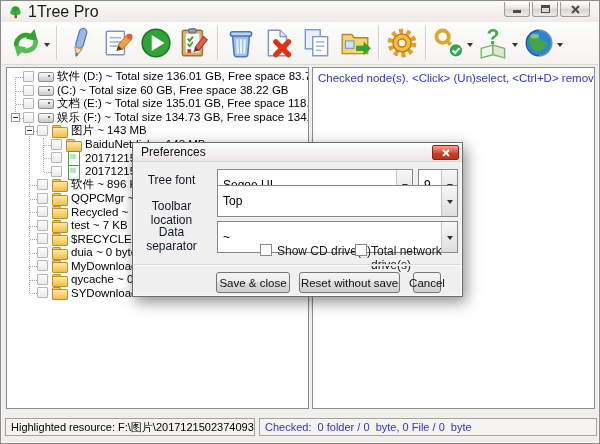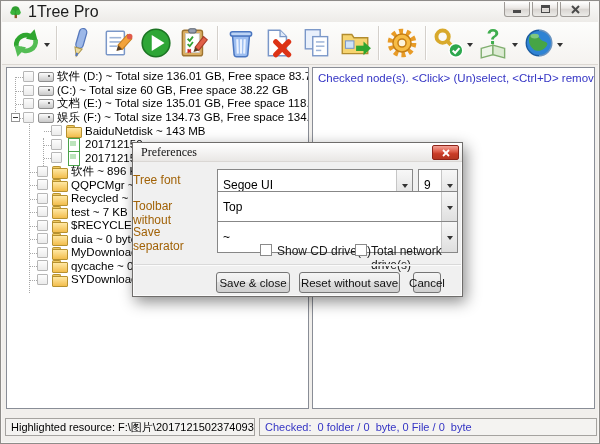--- a/index.html
+++ b/index.html
@@ -105,29 +105,29 @@
   .dialog {
     position: absolute; left: 131px; top: 141px; width: 331px; height: 155px;
     background: #f0f0f0; border: 1px solid #6f6d6b;
     box-shadow: 3px 5px 14px rgba(0,0,0,.45), inset 0 0 0 1px #fbfbfb;
   }
   .dlg-title {
     position: relative; height: 19px;
     background: linear-gradient(#ffffff,#e9e7e5);
     border-bottom: 1px solid #dad7d4;
     display: flex; align-items: center; padding-left: 8px;
-    font-size: 12px; color: #111; font-family: Liberation Serif, serif;
+    font-size: 12px; color: #111;
   }
   .dlg-close {
     position: absolute; top: 2px; right: 3px; width: 27px; height: 15px;
     background: linear-gradient(#f2a297,#e0614e 40%,#c83b26 60%,#b53621);
     border: 1px solid #8d2318; border-radius: 2px;
     display: flex; align-items: center; justify-content: center;
   }
-  .dlg-label { position: absolute; font-size: 12px; color: #a16207; text-align: left; width: 77px; left: 0; }
+  .dlg-label { position: absolute; font-size: 12px; color: #0f172a; text-align: center; width: 77px; left: 0; }
   .combo {
     position: absolute; height: 32px; background: #fff; border: 1px solid #878787;
     font-size: 12px; display: flex; align-items: center; padding-left: 5px; color: #000;
   }
   .combo .arrowzone {
     position: absolute; right: 0; top: 0; bottom: 0; width: 16px;
     background: linear-gradient(#f7f7f7,#dedede); border-left: 1px solid #c6c6c6;
     display: flex; align-items: center; justify-content: center;
   }
   .combo .arrowzone::after { content: ""; width: 0; height: 0; border: 3.5px solid transparent; border-top: 4.5px solid #333; margin-top: 4px; }
@@ -318,20 +318,26 @@
           <span class="cb"></span>
           <span class="ico drive"></span>
           <span class="tlabel">文档 (E:) ~ Total size 135.01 GB, Free space 118.94 GB</span>
         </div>
       <div class="trow lvl0">
           <span class="exp"></span>
           <span class="cb"></span>
           <span class="ico drive"></span>
           <span class="tlabel">娱乐 (F:) ~ Total size 134.73 GB, Free space 134.48 GB</span>
         </div>
+      <div class="trow lvl1">
+          <span class="exp"></span>
+          <span class="cb"></span>
+          <span class="ico folder"></span>
+          <span class="tlabel">图片 ~ 143 MB</span>
+        </div>
       <div class="trow lvl2">
           <span class="cb"></span>
           <span class="ico folder"></span>
           <span class="tlabel">BaiduNetdisk ~ 143 MB</span>
         </div>
       <div class="trow lvl2">
           <span class="cb"></span>
           <span class="ico file"></span>
           <span class="tlabel">201712150</span>
         </div>
@@ -409,27 +415,27 @@
     <span class="dlg-label" style="top:30px">Tree font</span>
     <div class="combo" style="left:84px;top:26px;width:196px">
       <span>Segoe UI</span>
       <span class="arrowzone"></span>
     </div>
     <div class="combo" style="left:285px;top:26px;width:40px">
       <span>9</span>
       <span class="arrowzone"></span>
     </div>
 
-    <span class="dlg-label" style="top:56px">Toolbar without</span>
-    <div class="combo" style="left:84px;top:48px;width:241px">
+    <span class="dlg-label" style="top:56px">Toolbar location</span>
+    <div class="combo" style="left:84px;top:42px;width:241px">
       <span>Top</span>
       <span class="arrowzone"></span>
     </div>
 
-    <span class="dlg-label" style="top:82px">Save separator</span>
+    <span class="dlg-label" style="top:82px">Data separator</span>
     <div class="combo" style="left:84px;top:78px;width:241px">
       <span>~</span>
       <span class="arrowzone"></span>
     </div>
 
     <span class="dlg-cb" style="left:127px;top:101px"></span>
     <span class="dlg-cb-label" style="left:144px;top:101px">Show CD drive(s)</span>
     <span class="dlg-cb" style="left:222px;top:101px"></span>
     <span class="dlg-cb-label" style="left:238px;top:101px">Total network drive(s)</span>
 

